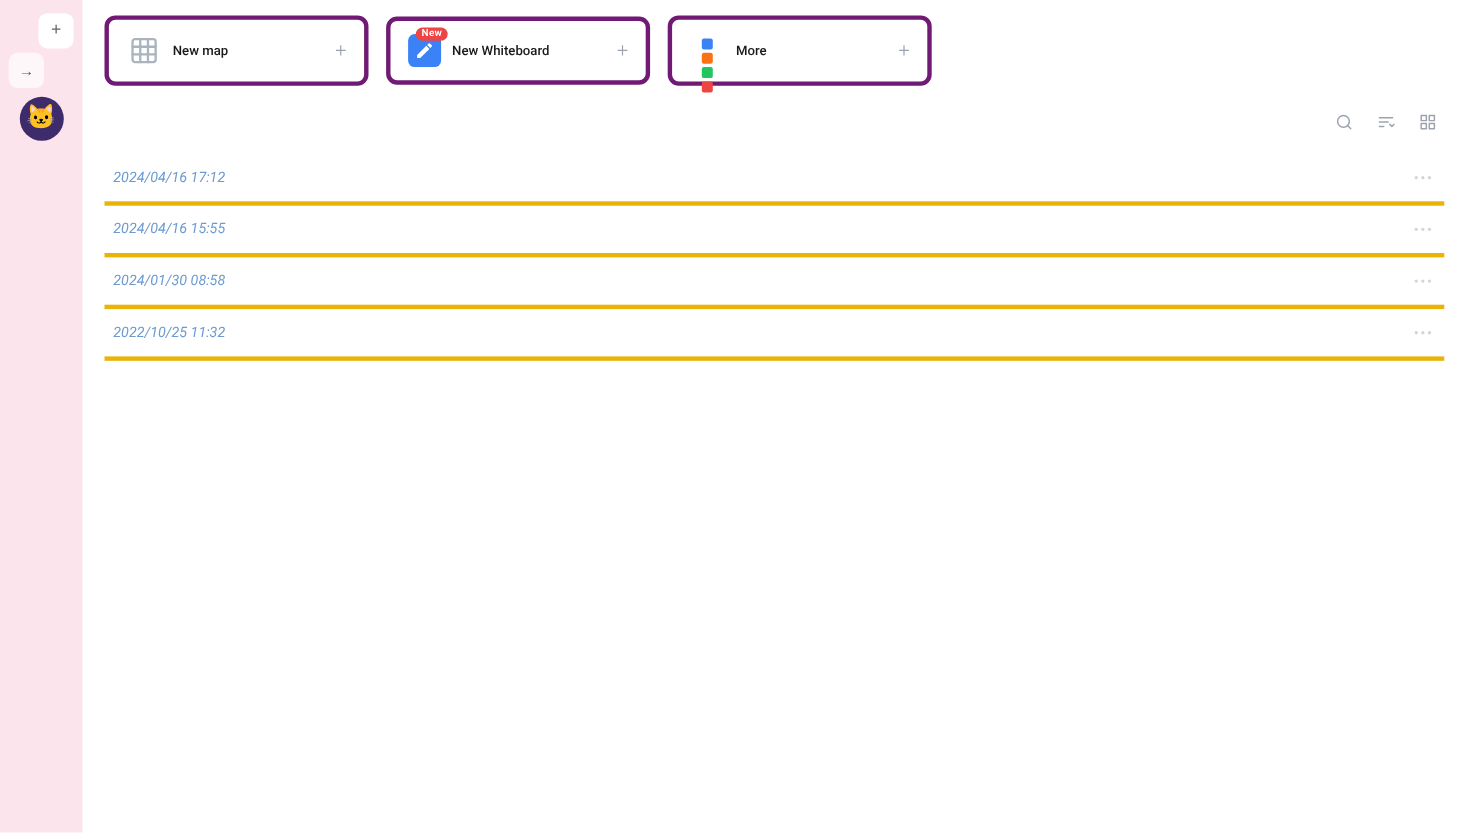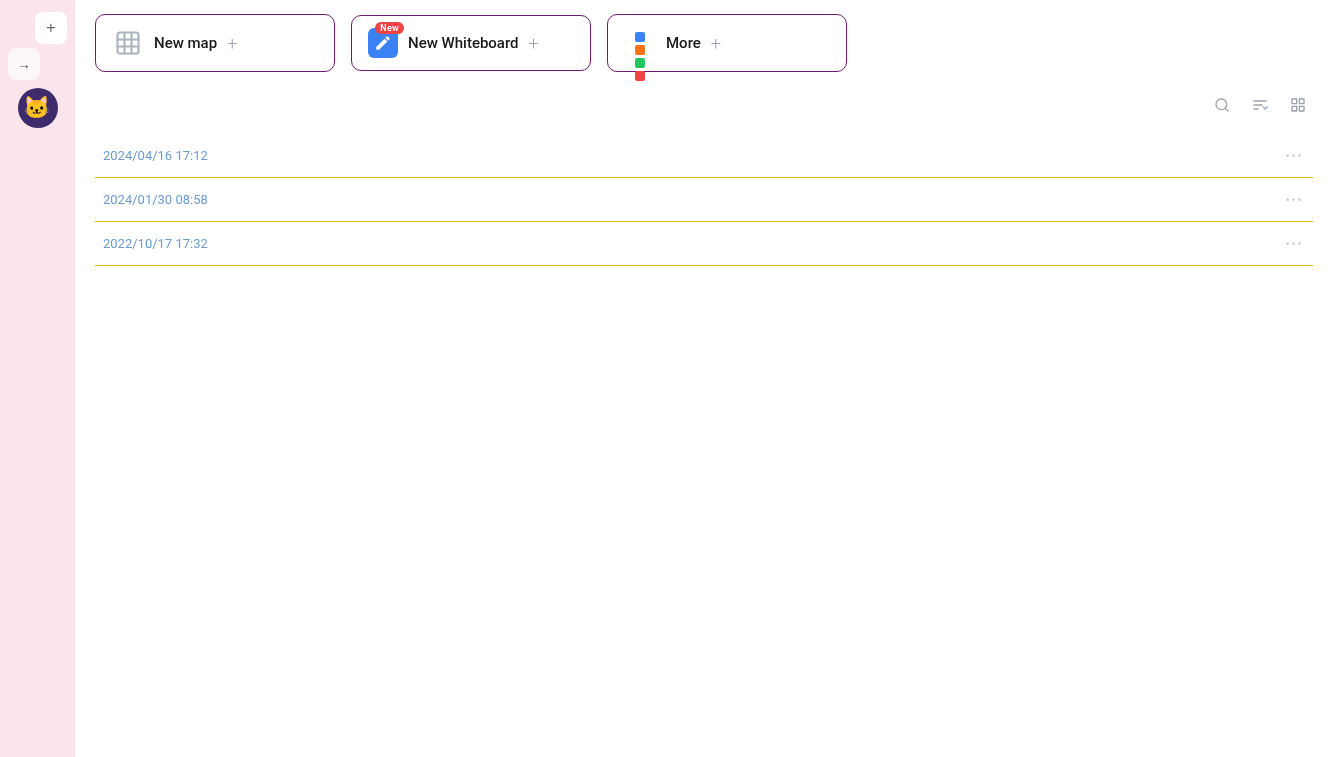--- a/index.html
+++ b/index.html
@@ -102,43 +102,44 @@
       padding: 14px 20px 14px 20px;
       gap: 16px;
       align-items: center;
     }
 
     .card {
       display: flex;
       align-items: center;
       gap: 10px;
       background: #ffffff;
-      border: 1px solid #701a75;
+      border: 4px solid #701a75;
       border-radius: 10px;
       padding: 12px 16px;
       cursor: pointer;
       min-width: 240px;
+      justify-content: space-between;
     }
 
     .card-left {
       display: flex;
       align-items: center;
       gap: 10px;
     }
 
     .card-icon {
       width: 32px;
       height: 32px;
       display: flex;
       align-items: center;
       justify-content: center;
     }
 
     .card-label {
-      font-size: 15px;
+      font-size: 12px;
       font-weight: 500;
       color: #1a1a1a;
     }
 
     .card-plus {
       font-size: 18px;
       color: #9ca3af;
       font-weight: 300;
     }
 
@@ -198,22 +199,23 @@
     .list-area {
       flex: 1;
       padding: 10px 20px;
     }
 
     .list-item {
       display: flex;
       align-items: center;
       justify-content: space-between;
       padding: 14px 8px;
-      border-bottom: 1px solid #eab308;
-      cursor: pointer;
+      border-bottom: 4px solid #eab308;
+      cursor: pointer;
+      font-style: italic;
     }
 
     .list-item-date {
       font-size: 13px;
       color: #6b9bd1;
       font-weight: 400;
     }
 
     .list-item-more {
       display: flex;
@@ -327,32 +329,40 @@
     <div class="list-item">
       <span class="list-item-date">2024/04/16 17:12</span>
       <div class="list-item-more">
         <div class="dot"></div>
           <div class="dot"></div>
           <div class="dot"></div>
       </div>
     </div>
 
 
+    <div class="list-item">
+      <span class="list-item-date">2024/04/16 15:55</span>
+      <div class="list-item-more">
+        <div class="dot"></div>
+          <div class="dot"></div>
+          <div class="dot"></div>
+      </div>
+    </div>
 
     <div class="list-item">
       <span class="list-item-date">2024/01/30 08:58</span>
       <div class="list-item-more">
         <div class="dot"></div>
           <div class="dot"></div>
           <div class="dot"></div>
       </div>
     </div>
 
     <div class="list-item">
-      <span class="list-item-date">2022/10/17 17:32</span>
+      <span class="list-item-date">2022/10/25 11:32</span>
       <div class="list-item-more">
         <div class="dot"></div>
           <div class="dot"></div>
           <div class="dot"></div>
       </div>
     </div>
 
   </div>
 
 </div>

